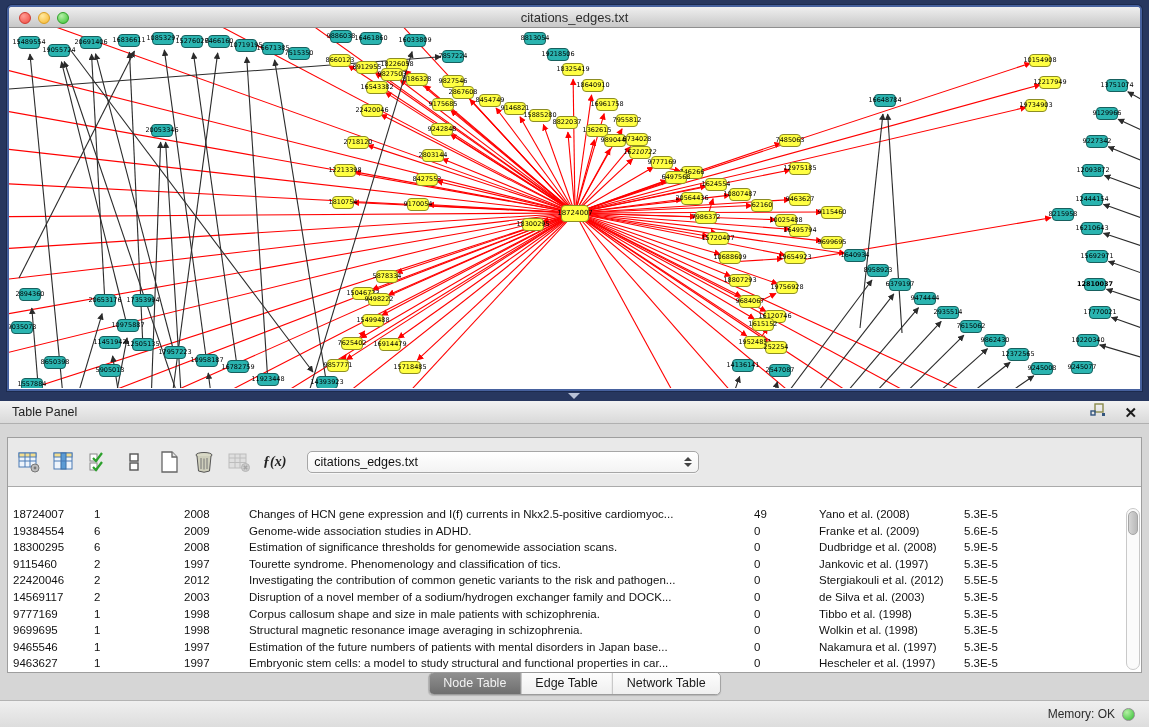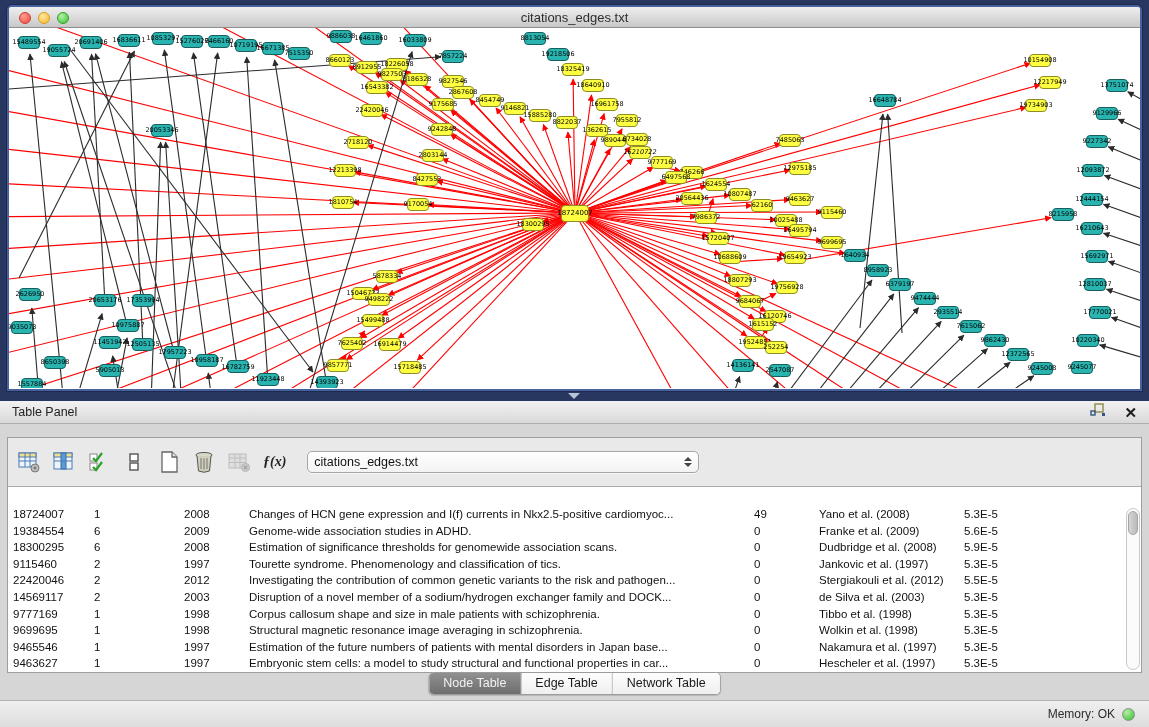--- a/index.html
+++ b/index.html
@@ -352,35 +352,35 @@
       <div class="node t" style="left: 1022px; top: 333.5px;">9245008</div>
       <div class="node t" style="left: 865px; top: 65.5px;">16648784</div>
       <div class="node t" style="left: 1043px; top: 179.5px;">8215958</div>
       <div class="node t" style="left: 1097px; top: 50.5px;">13751074</div>
       <div class="node t" style="left: 1087px; top: 78.5px;">9129966</div>
       <div class="node t" style="left: 1077px; top: 106.5px;">9227342</div>
       <div class="node t" style="left: 1073px; top: 135.5px;">12093872</div>
       <div class="node t" style="left: 1072px; top: 164.5px;">12444154</div>
       <div class="node t" style="left: 1072px; top: 193.5px;">16210643</div>
       <div class="node t" style="left: 1077px; top: 221.5px;">15692971</div>
-      <div class="node t" style="left: 1075px; top: 249.5px;">12810037</div>
+      <div class="node t" style="left: 1075px; top: 249.5px; font-weight: bold;">12810037</div>
       <div class="node t" style="left: 1080px; top: 277.5px;">17770021</div>
       <div class="node t" style="left: 1068px; top: 305.5px;">10220340</div>
       <div class="node t" style="left: 1062px; top: 332.5px;">9245077</div>
       <div class="node t" style="left: 85px; top: 265.5px;">20653176</div>
       <div class="node t" style="left: 123px; top: 265.5px;">17353994</div>
       <div class="node t" style="left: 108px; top: 290.5px;">10975887</div>
       <div class="node t" style="left: 90px; top: 307.5px;">11451942</div>
       <div class="node t" style="left: 123px; top: 309.5px;">12505135</div>
       <div class="node t" style="left: 155px; top: 317.5px;">17957223</div>
       <div class="node t" style="left: 187px; top: 325.5px;">10958187</div>
       <div class="node t" style="left: 218px; top: 332px;">16782759</div>
       <div class="node t" style="left: 248px; top: 344.5px;">11923448</div>
       <div class="node t" style="left: 307px; top: 347.5px;">14393923</div>
-      <div class="node t" style="left: 10px; top: 259.5px;">2626950</div>
+      <div class="node t" style="left: 10px; top: 259.5px;">2894360</div>
       <div class="node t" style="left: 2px; top: 292.5px;">9035073</div>
       <div class="node t" style="left: 90px; top: 335.5px;">5905013</div>
       <div class="node t" style="left: 35px; top: 327.5px;">8650398</div>
       <div class="node t" style="left: 12px; top: 349.5px;">1557884</div>
       <div class="node y" style="left: 1020px; top: 25.5px;">10154908</div>
       <div class="node y" style="left: 1030px; top: 47.5px;">12217949</div>
       <div class="node y" style="left: 1016px; top: 70.5px;">19734903</div>
     </div>
 </div>
 

